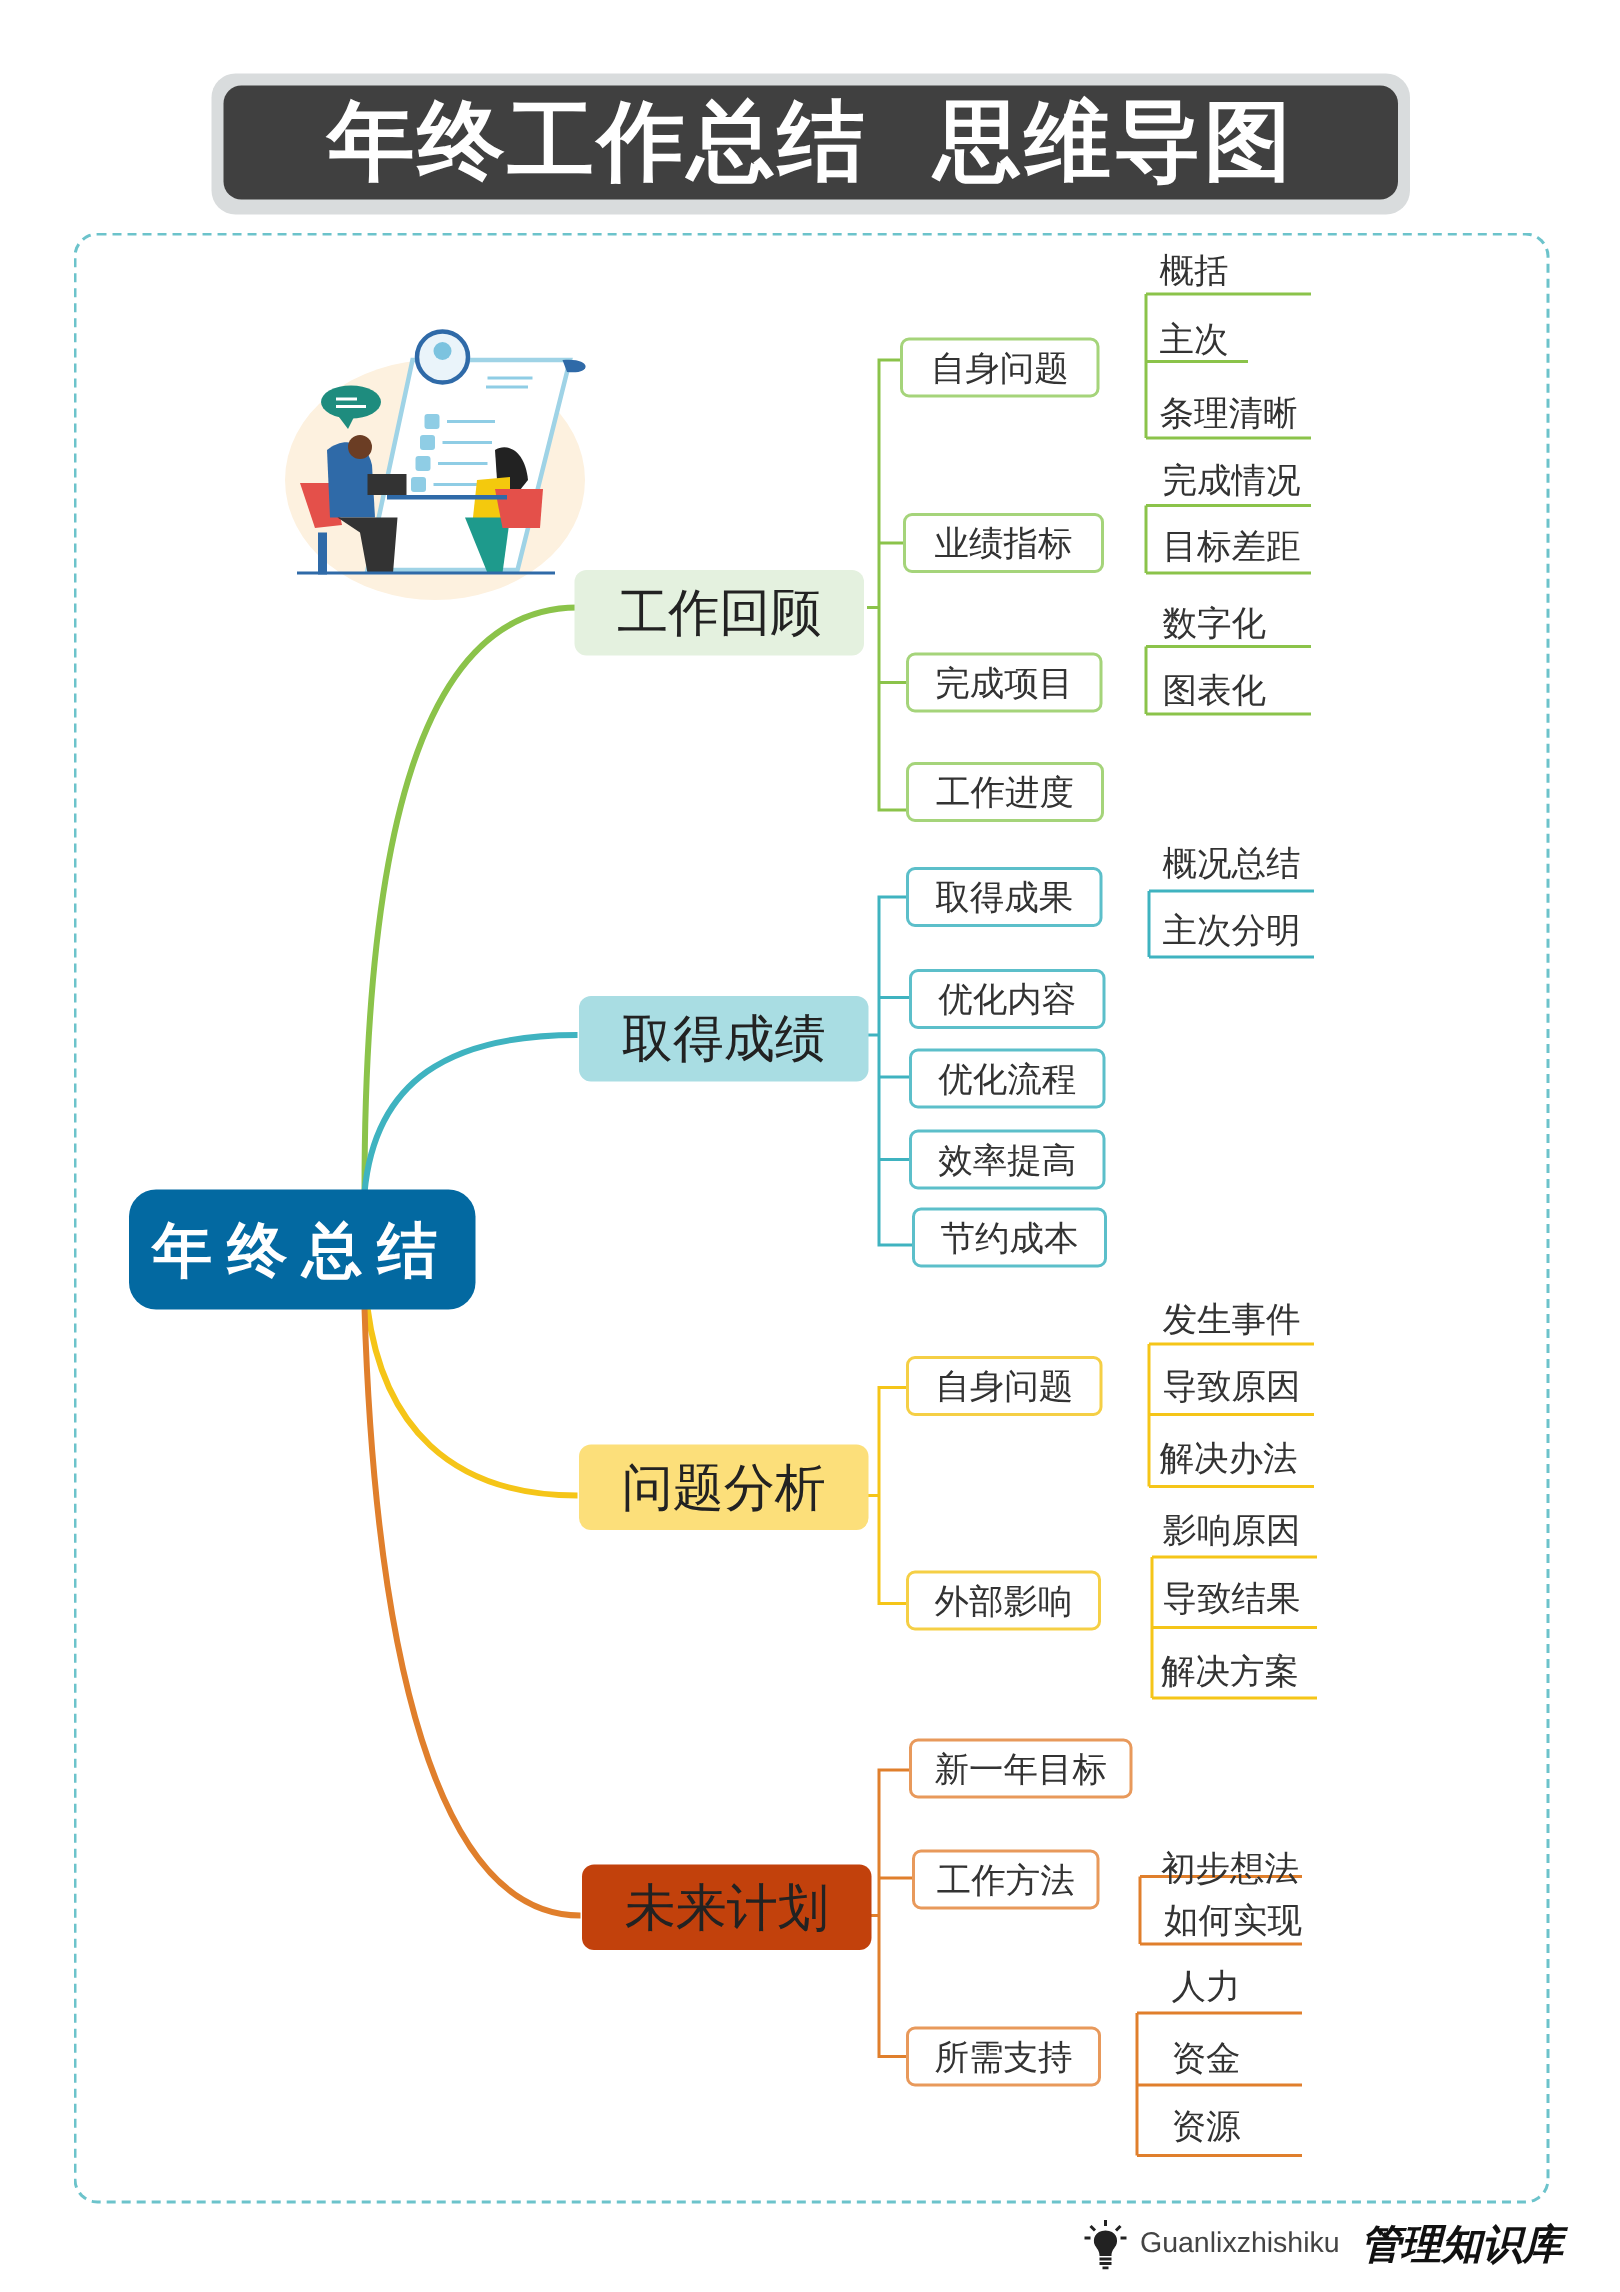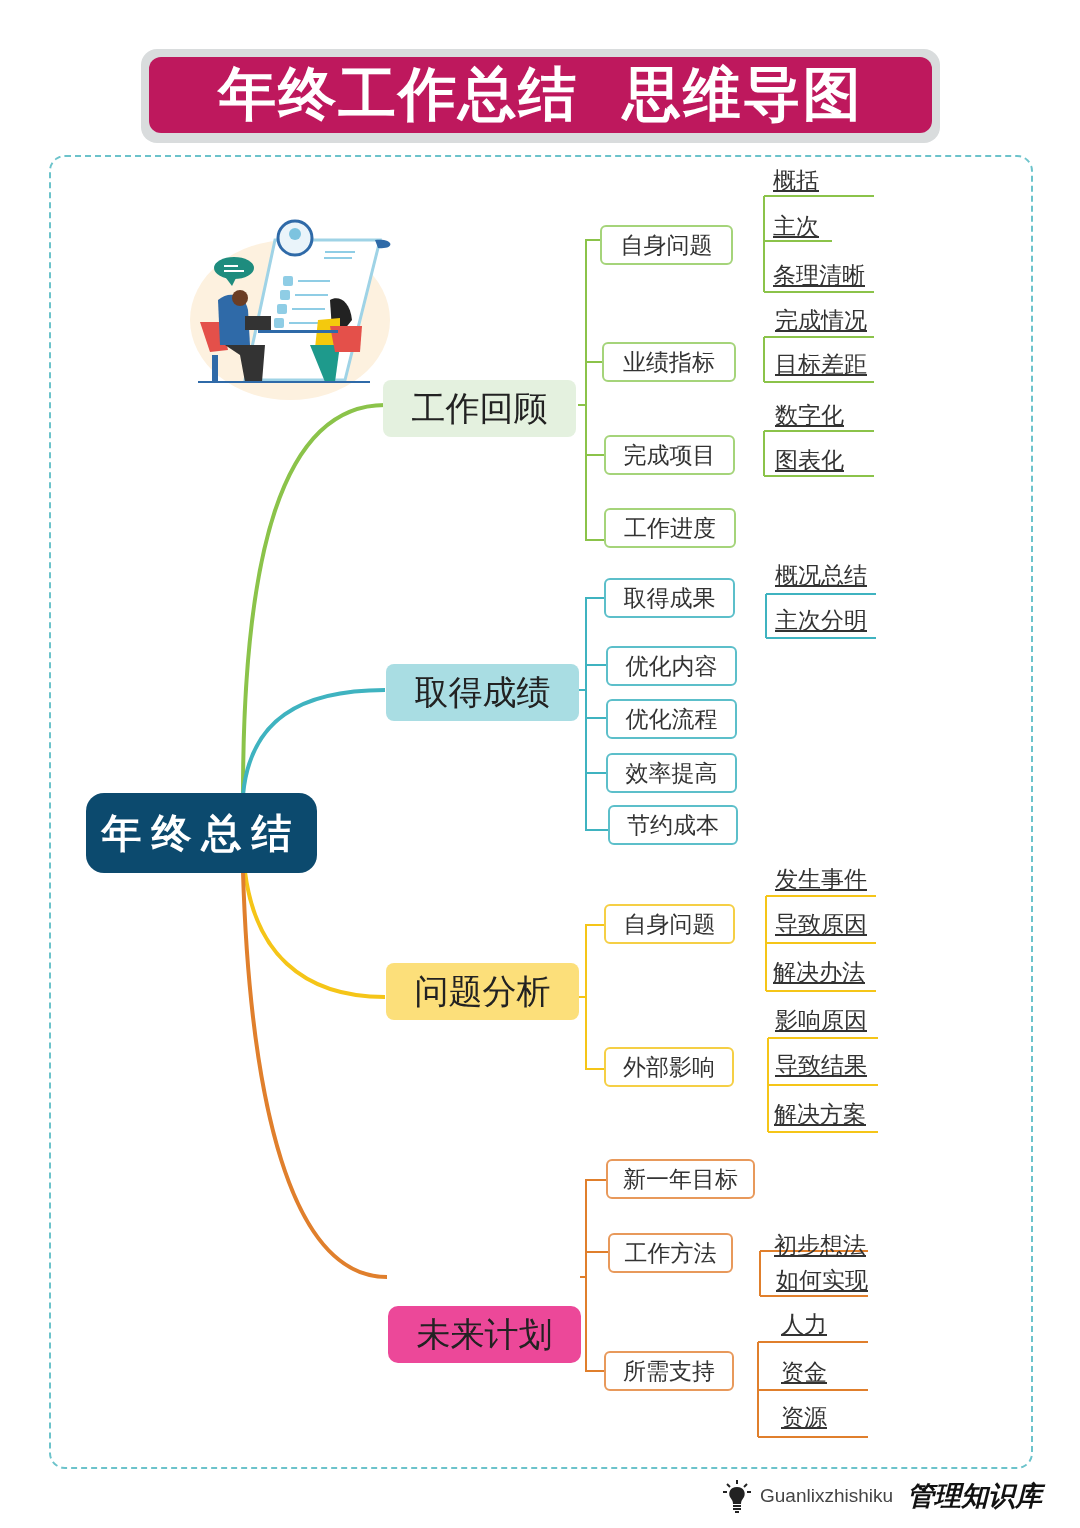--- a/index.html
+++ b/index.html
@@ -1,31 +1,31 @@
 <!DOCTYPE html>
 <html><head>
 <meta charset="utf-8">
 <style>
   html, body { margin:0; padding:0; background:#ffffff; }
   body { width:1080px; height:1528px; position:relative; overflow:hidden;
          font-family:"DejaVu Sans","Liberation Sans",sans-serif; color:#333; }
   .title-outer { position:absolute; left:141px; top:49px; width:799px; height:94px;
                  background:#d9dcdd; border-radius:16px; }
   .title-inner { position:absolute; left:8px; top:8px; right:8px; bottom:10px;
-                 background:#be185d; border-radius:12px; display:flex; align-items:center; justify-content:center;
+                 background:#404040; border-radius:12px; display:flex; align-items:center; justify-content:center;
                  color:#fff; font-size:58px; font-weight:bold; letter-spacing:2px; white-space:pre; }
   .frame { position:absolute; left:49px; top:155px; width:984px; height:1314px;
            border:2px dashed #6cc3cb; border-radius:16px; box-sizing:border-box; }
   svg.lines { position:absolute; left:0; top:0; }
   .node { position:absolute; box-sizing:border-box; display:flex; align-items:center; justify-content:center; white-space:nowrap; }
-  .root { left:86px; top:793px; width:231px; height:80px; background:#0c4a6e; border-radius:18px;
+  .root { left:86px; top:793px; width:231px; height:80px; background:#0369a1; border-radius:18px;
           color:#fff; font-size:40px; font-weight:bold; letter-spacing:10px; }
   .main { width:193px; height:57px; border-radius:8px; font-size:34px; color:#222; }
   .sub { height:40px; border:2px solid; border-radius:6px; background:#fff; font-size:23px; color:#333; padding:0 12px; }
-  .leaf { position:absolute; font-size:23px; color:#333; white-space:nowrap;text-decoration:underline; }
+  .leaf { position:absolute; font-size:23px; color:#333; white-space:nowrap; }
   .footer { position:absolute; left:722px; top:1478px; display:flex; align-items:center; gap:8px; }
   .footer .brand { font-size:19px; color:#444; font-family:"Liberation Sans",sans-serif; }
   .footer .cn { font-size:27px; font-weight:bold; color:#111; font-family:"DejaVu Serif",serif; font-style:italic; margin-left:6px; }
 </style>
 </head>
 <body>
 
 <div class="title-outer">
   <div class="title-inner">年终工作总结  思维导图</div>
 </div>
@@ -129,21 +129,21 @@
     <rect x="258" y="330" width="80" height="3" fill="#2f6aa8"></rect>
     <path d="M198,382 L370,382" stroke="#2f6aa8" stroke-width="2"></path>
   </g>
 </svg>
 
 <div class="node root">年终总结</div>
 
 <div class="node main" style="left:383px;top:380px;background:#e4f1df;">工作回顾</div>
 <div class="node main" style="left:386px;top:664px;background:#a9dde3;">取得成绩</div>
 <div class="node main" style="left:386px;top:963px;background:#fcdf7a;">问题分析</div>
-<div class="node main" style="left:388px;top:1306px;background:#ec4899;border-radius:10px;">未来计划</div>
+<div class="node main" style="left:388px;top:1243px;background:#c2410c;">未来计划</div>
 
 <div class="node sub" style="left:600px;top:225px;width:133px;border-color:#a5d47a;">自身问题</div>
 <div class="node sub" style="left:602px;top:342px;width:134px;border-color:#a5d47a;">业绩指标</div>
 <div class="node sub" style="left:604px;top:435px;width:131px;border-color:#a5d47a;">完成项目</div>
 <div class="node sub" style="left:604px;top:508px;width:132px;border-color:#a5d47a;">工作进度</div>
 <div class="leaf" style="left:773px;top:165px;">概括</div>
 <div class="leaf" style="left:773px;top:211px;">主次</div>
 <div class="leaf" style="left:773px;top:260px;">条理清晰</div>
 <div class="leaf" style="left:775px;top:305px;">完成情况</div>
 <div class="leaf" style="left:775px;top:349px;">目标差距</div>

